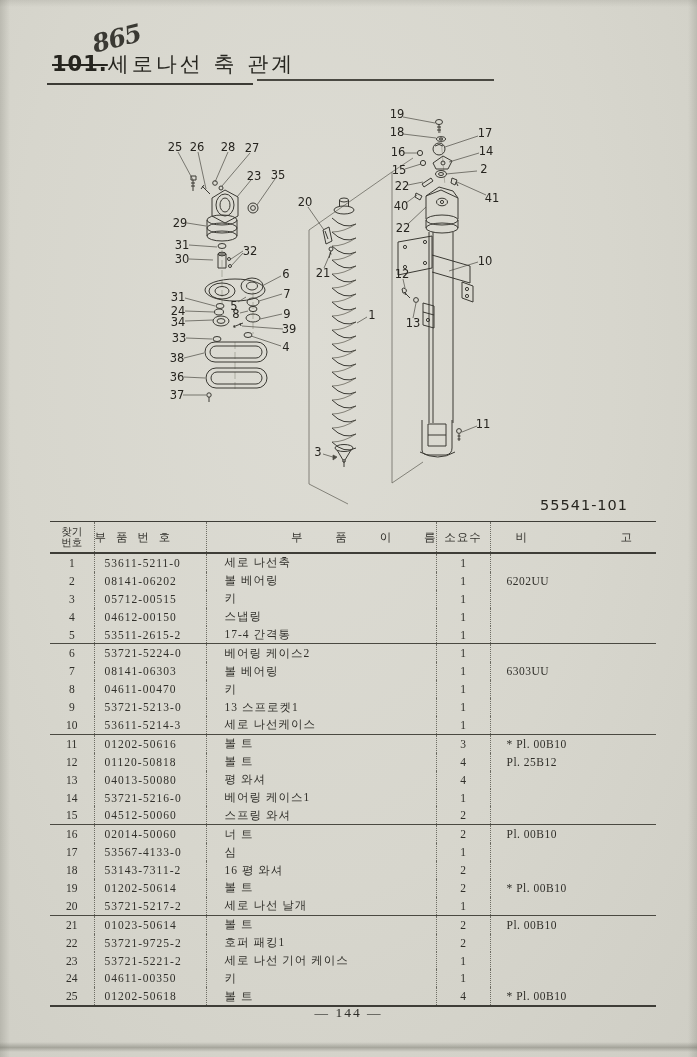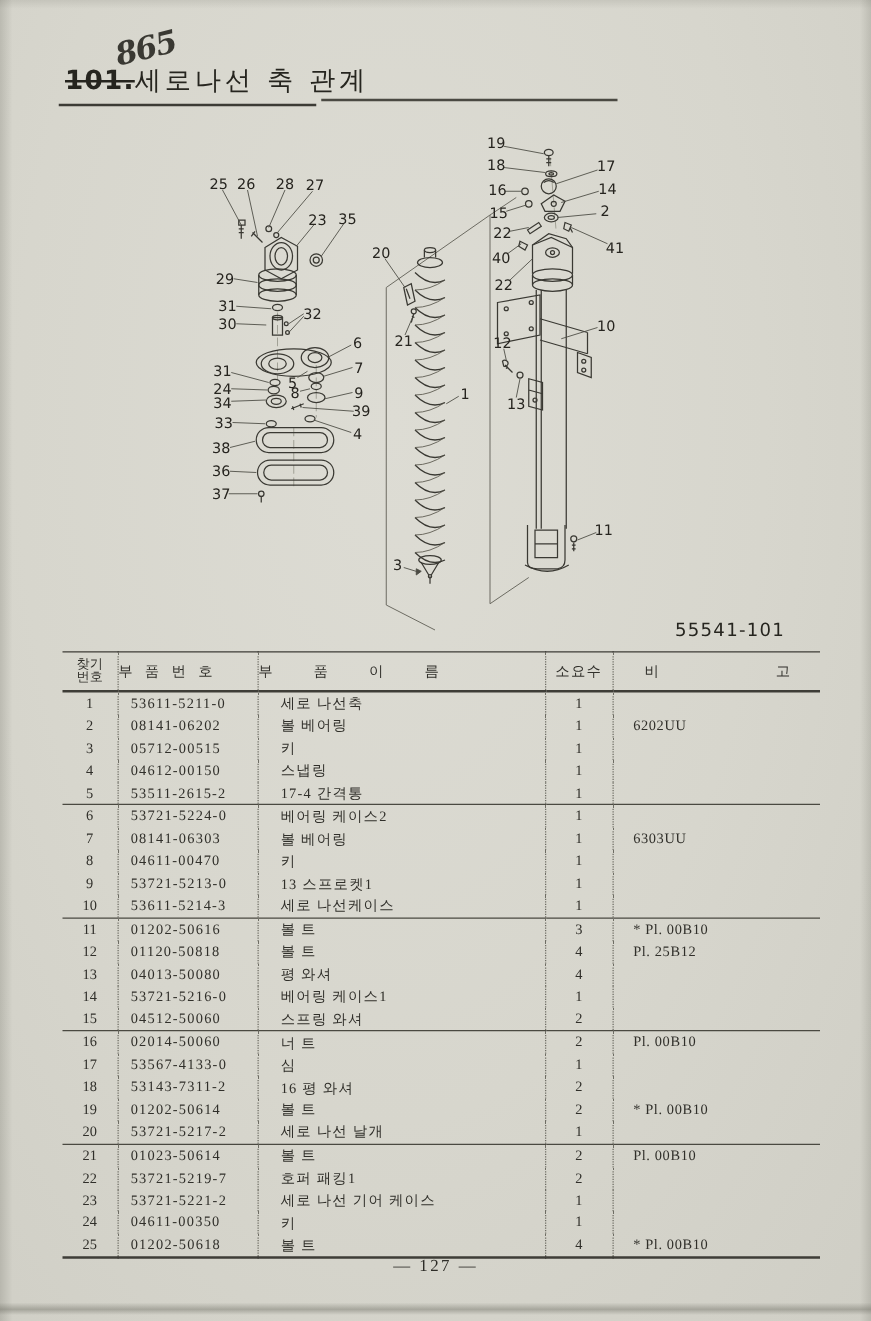--- a/index.html
+++ b/index.html
@@ -59,21 +59,21 @@
   .parts-table col.c5{width:166px;}
   .parts-table th{
     font-weight:normal;height:30px;vertical-align:middle;
     border-bottom:2.5px solid #3e3d37;padding:0;
   }
   .parts-table td{height:17.9px;padding:0 3px;vertical-align:middle;}
   .parts-table th + th, .parts-table td + td{border-left:1px dotted #6e6d64;}
   .parts-table tr.group-end td{border-bottom:1px solid #4a4941;}
   .th-find div{font-size:10.5px;line-height:11px;text-align:center;}
   .th-pno{text-align:left;word-spacing:7px;}
-  .th-name{text-align:left;word-spacing:30px;}
+  .th-name{text-align:right;word-spacing:30px;}
   .th-qty{text-align:center;letter-spacing:1px;}
   .th-rem{padding:0 !important;}
   .th-rem .spread{display:flex;justify-content:space-between;padding:0 24px 0 25px;}
   .td-no{text-align:center;}
   .td-pno{padding-left:10px !important;letter-spacing:1px;}
   .td-name{padding-left:18px !important;letter-spacing:1px;}
   .td-qty{text-align:center;}
   .td-rem{padding-left:16px !important;letter-spacing:.5px;margin-top:16px;}
 
   .page-number{
@@ -437,21 +437,21 @@
         </tr>
       <tr>
           <td class="td-no">21</td>
           <td class="td-pno">01023-50614</td>
           <td class="td-name">볼 트</td>
           <td class="td-qty">2</td>
           <td class="td-rem">Pl. 00B10</td>
         </tr>
       <tr>
           <td class="td-no">22</td>
-          <td class="td-pno">53721-5219-7</td>
+          <td class="td-pno">53721-9725-2</td>
           <td class="td-name">호퍼 패킹1</td>
           <td class="td-qty">2</td>
           <td class="td-rem"></td>
         </tr>
       <tr>
           <td class="td-no">23</td>
           <td class="td-pno">53721-5221-2</td>
           <td class="td-name">세로 나선 기어 케이스</td>
           <td class="td-qty">1</td>
           <td class="td-rem"></td>
@@ -466,14 +466,14 @@
       <tr>
           <td class="td-no">25</td>
           <td class="td-pno">01202-50618</td>
           <td class="td-name">볼 트</td>
           <td class="td-qty">4</td>
           <td class="td-rem">* Pl. 00B10</td>
         </tr>
     </tbody>
   </table>
 
-  <div class="page-number">— 127 —</div>
+  <div class="page-number">— 144 —</div>
 </div>
 
 </body></html>

